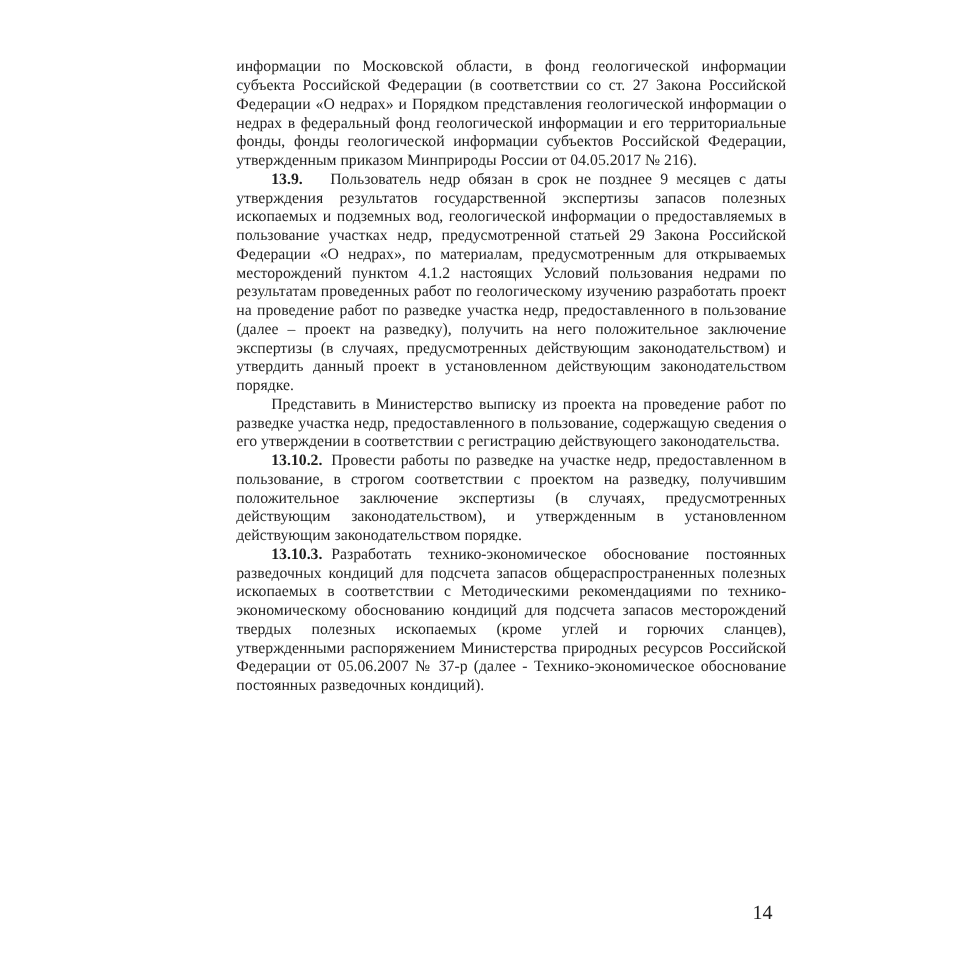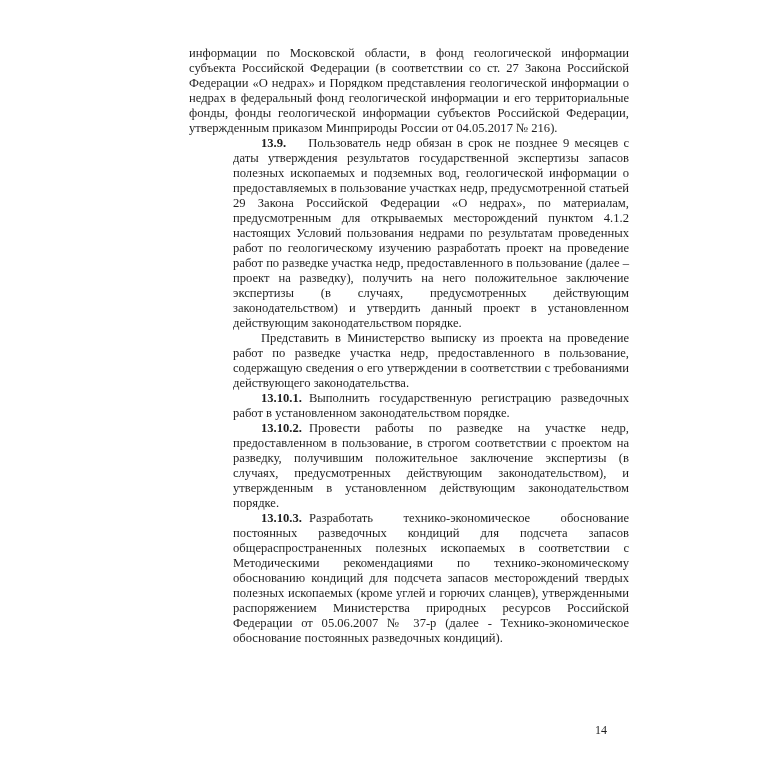--- a/index.html
+++ b/index.html
@@ -24,45 +24,43 @@
     font-size: 12.6px;
     line-height: 15px;
     text-align: justify;
   }
   .text-block p {
     margin: 0;
     padding: 0;
   }
   .text-block p.indent {
     text-indent: 28px;
-    margin-left: 44px;
   }
   .num {
     font-weight: bold;
   }
   .tab {
     display: inline-block;
     height: 1px;
   }
   .page-number {
     position: absolute;
     top: 723px;
     left: 595px;
     width: 30px;
-    text-align: left;
-    font-size: 12px;
+    text-align: center;
+    font-size: 16px;
     line-height: 15px;
   }
 </style>
 </head>
 <body>
 
 <div class="page">
   <div class="text-block" id="document-body">
       <p class="para"><span>информации по Московской области, в фонд геологической информации субъекта Российской Федерации (в соответствии со ст. 27 Закона Российской Федерации «О недрах» и Порядком представления геологической информации о недрах в федеральный фонд геологической информации и его территориальные фонды, фонды геологической информации субъектов Российской Федерации, утвержденным приказом Минприроды России от 04.05.2017 № 216).</span></p>
       <p class="para indent"><b class="num">13.9.</b><span class="tab" style="width: 22px;"></span><span>Пользователь недр обязан в срок не позднее 9 месяцев с даты утверждения результатов государственной экспертизы запасов полезных ископаемых и подземных вод, геологической информации о предоставляемых в пользование участках недр, предусмотренной статьей 29 Закона Российской Федерации «О недрах», по материалам, предусмотренным для открываемых месторождений пунктом 4.1.2 настоящих Условий пользования недрами по результатам проведенных работ по геологическому изучению разработать проект на проведение работ по разведке участка недр, предоставленного в пользование (далее – проект на разведку), получить на него положительное заключение экспертизы (в случаях, предусмотренных действующим законодательством) и утвердить данный проект в установленном действующим законодательством порядке.</span></p>
-      <p class="para indent"><span>Представить в Министерство выписку из проекта на проведение работ по разведке участка недр, предоставленного в пользование, содержащую сведения о его утверждении в соответствии с требованиями действующего законодательства.</span></p>
-      <p class="para indent"><b class="num">13.10.1.</b><span class="tab" style="width: 7px;"></span><span>Выполнить государственную регистрацию разведочных работ в установленном законодательством порядке.</span></p>
+      <p class="para indent"><span>Представить в Министерство выписку из проекта на проведение работ по разведке участка недр, предоставленного в пользование, содержащую сведения о его утверждении в соответствии с регистрацию действующего законодательства.</span></p>
       <p class="para indent"><b class="num">13.10.2.</b><span class="tab" style="width: 7px;"></span><span>Провести работы по разведке на участке недр, предоставленном в пользование, в строгом соответствии с проектом на разведку, получившим положительное заключение экспертизы (в случаях, предусмотренных действующим законодательством), и утвержденным в установленном действующим законодательством порядке.</span></p>
       <p class="para indent"><b class="num">13.10.3.</b><span class="tab" style="width: 7px;"></span><span>Разработать технико-экономическое обоснование постоянных разведочных кондиций для подсчета запасов общераспространенных полезных ископаемых в соответствии с Методическими рекомендациями по технико-экономическому обоснованию кондиций для подсчета запасов месторождений твердых полезных ископаемых (кроме углей и горючих сланцев), утвержденными распоряжением Министерства природных ресурсов Российской Федерации от 05.06.2007 № 37-р (далее - Технико-экономическое обоснование постоянных разведочных кондиций).</span></p>
     </div>
   <div class="page-number">14</div>
 </div>
 
 </body></html>

